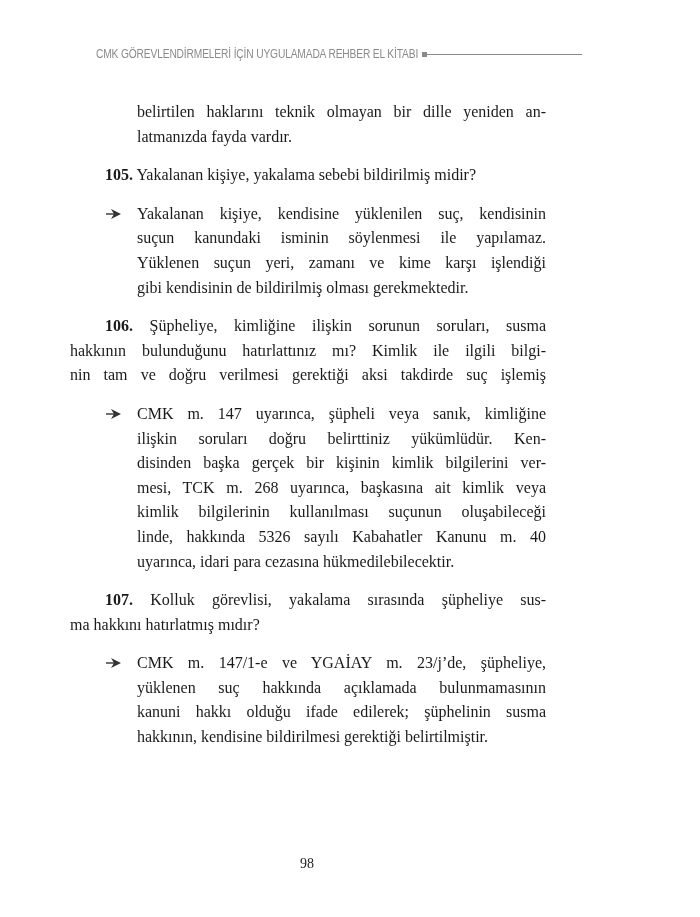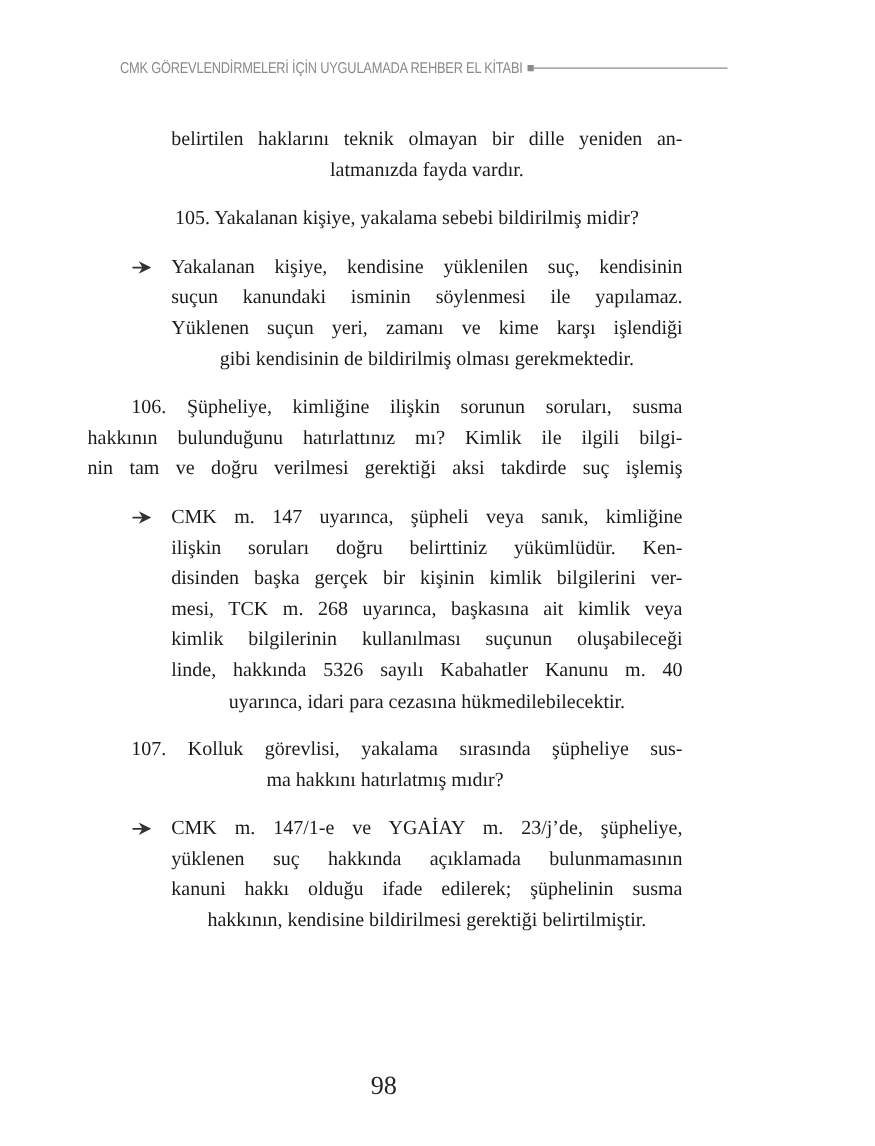--- a/index.html
+++ b/index.html
@@ -58,50 +58,49 @@
       left: 70px;
       top: 100px;
       width: 476px;
       font-size: 16px;
       line-height: 24.6px;
     }
     .line {
       display: block;
       white-space: nowrap;
       height: 24.6px;
-      text-align: center;
     }
     .just {
       text-align: justify;
       text-align-last: justify;
       white-space: normal;
       overflow: hidden;
     }
     .block { margin-bottom: 14px; }
     .continuation { padding-left: 67px; }
     .question .first { padding-left: 35px; }
-    .question .qnum { font-weight: normal; }
+    .question .qnum { font-weight: bold; }
     .answer {
       position: relative;
       padding-left: 67px;
     }
     .answer .arrow {
       position: absolute;
       left: 35px;
       top: 4px;
       width: 18px;
       height: 16px;
     }
     .page-number {
       position: absolute;
       left: 0;
       width: 614px;
       top: 856px;
       text-align: center;
-      font-size: 21px;
+      font-size: 14px;
       color: #222;
     }
   </style>
 </head>
 <body>
 
 <div class="running-header">
   <span class="title">CMK GÖREVLENDİRMELERİ İÇİN UYGULAMADA REHBER EL KİTABI</span>
   <span class="rule-square"></span>
   <span class="rule-line"></span>

